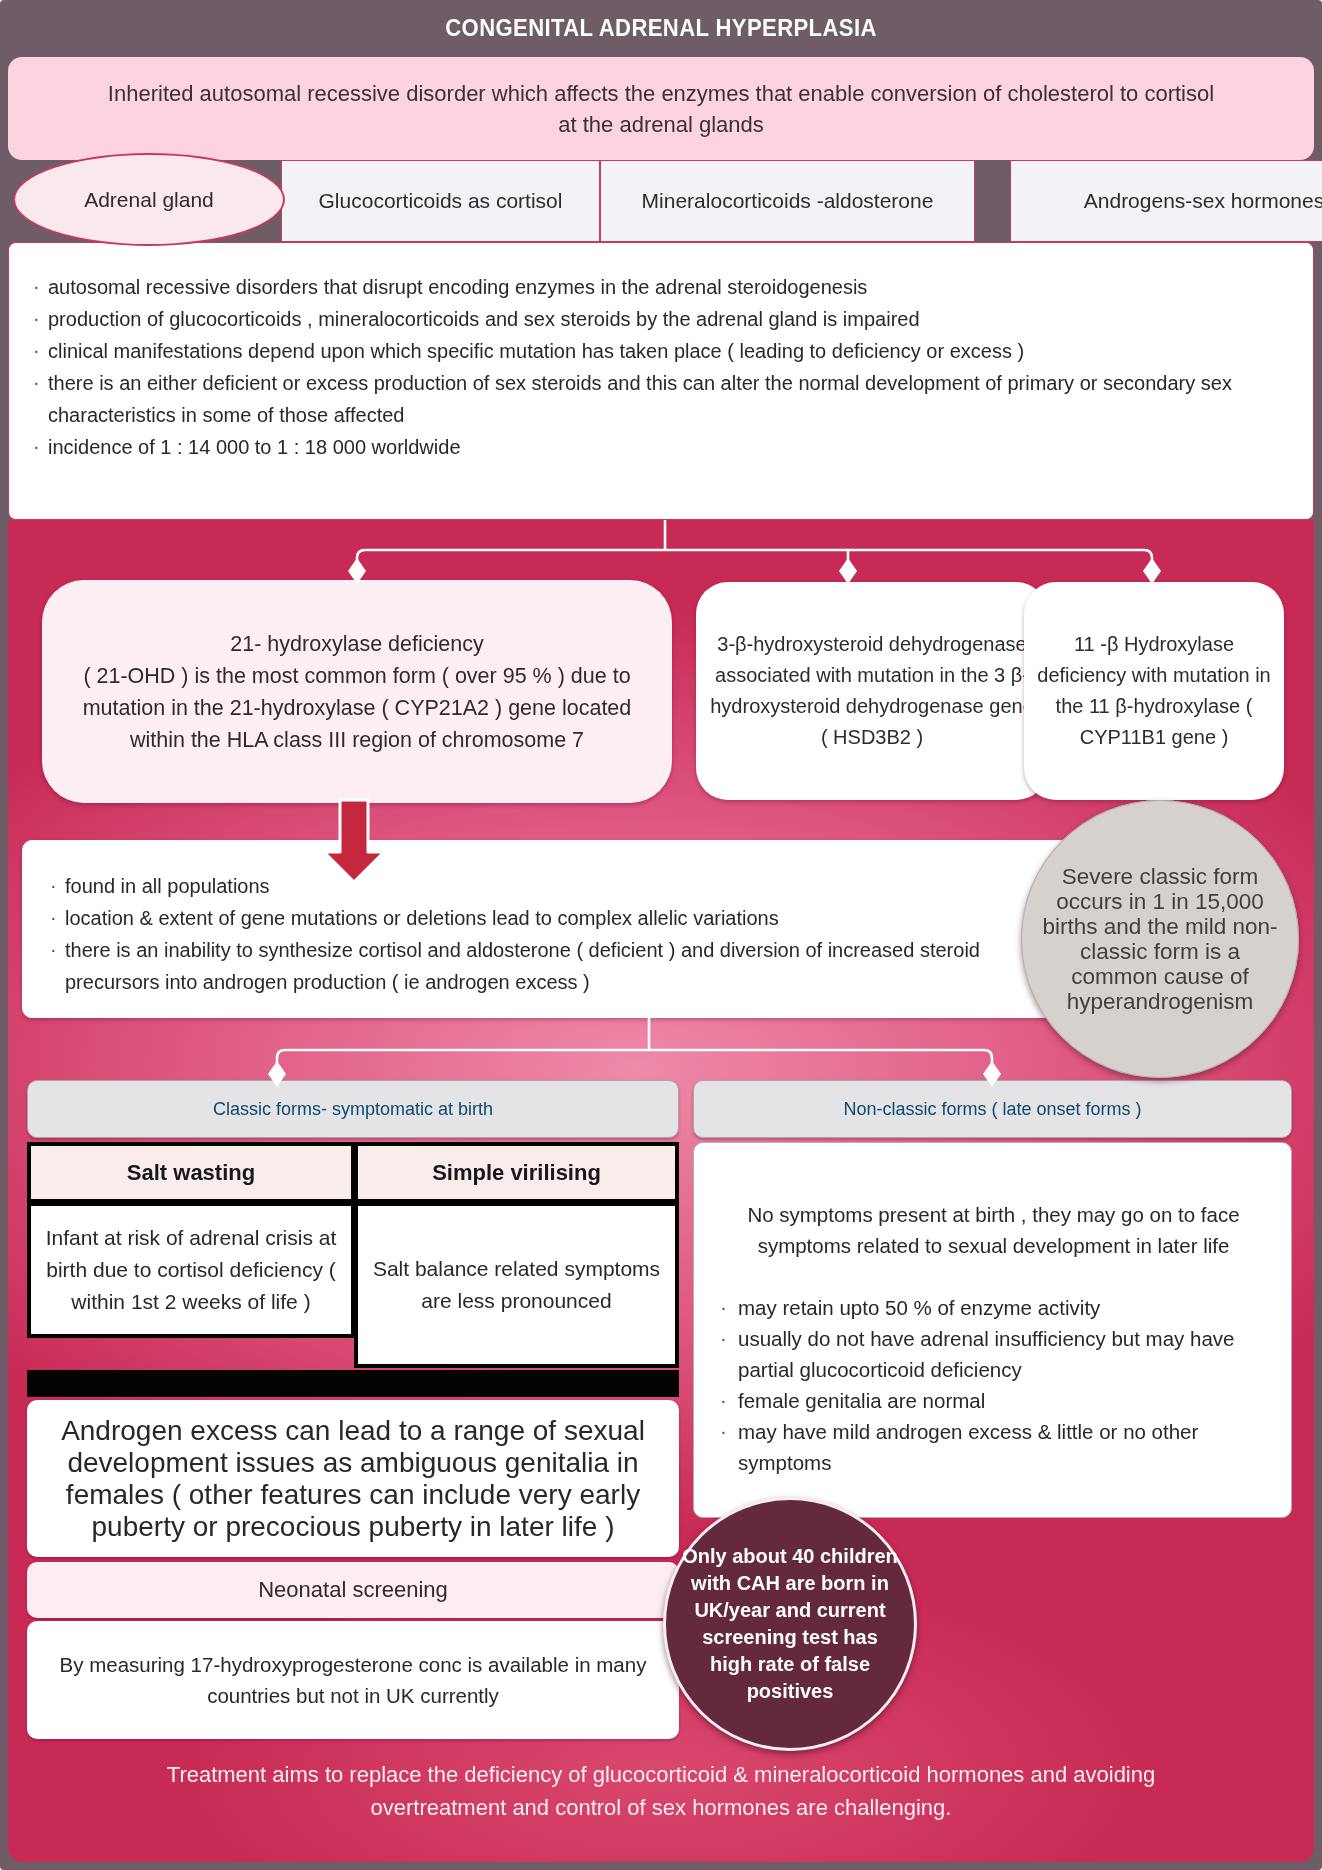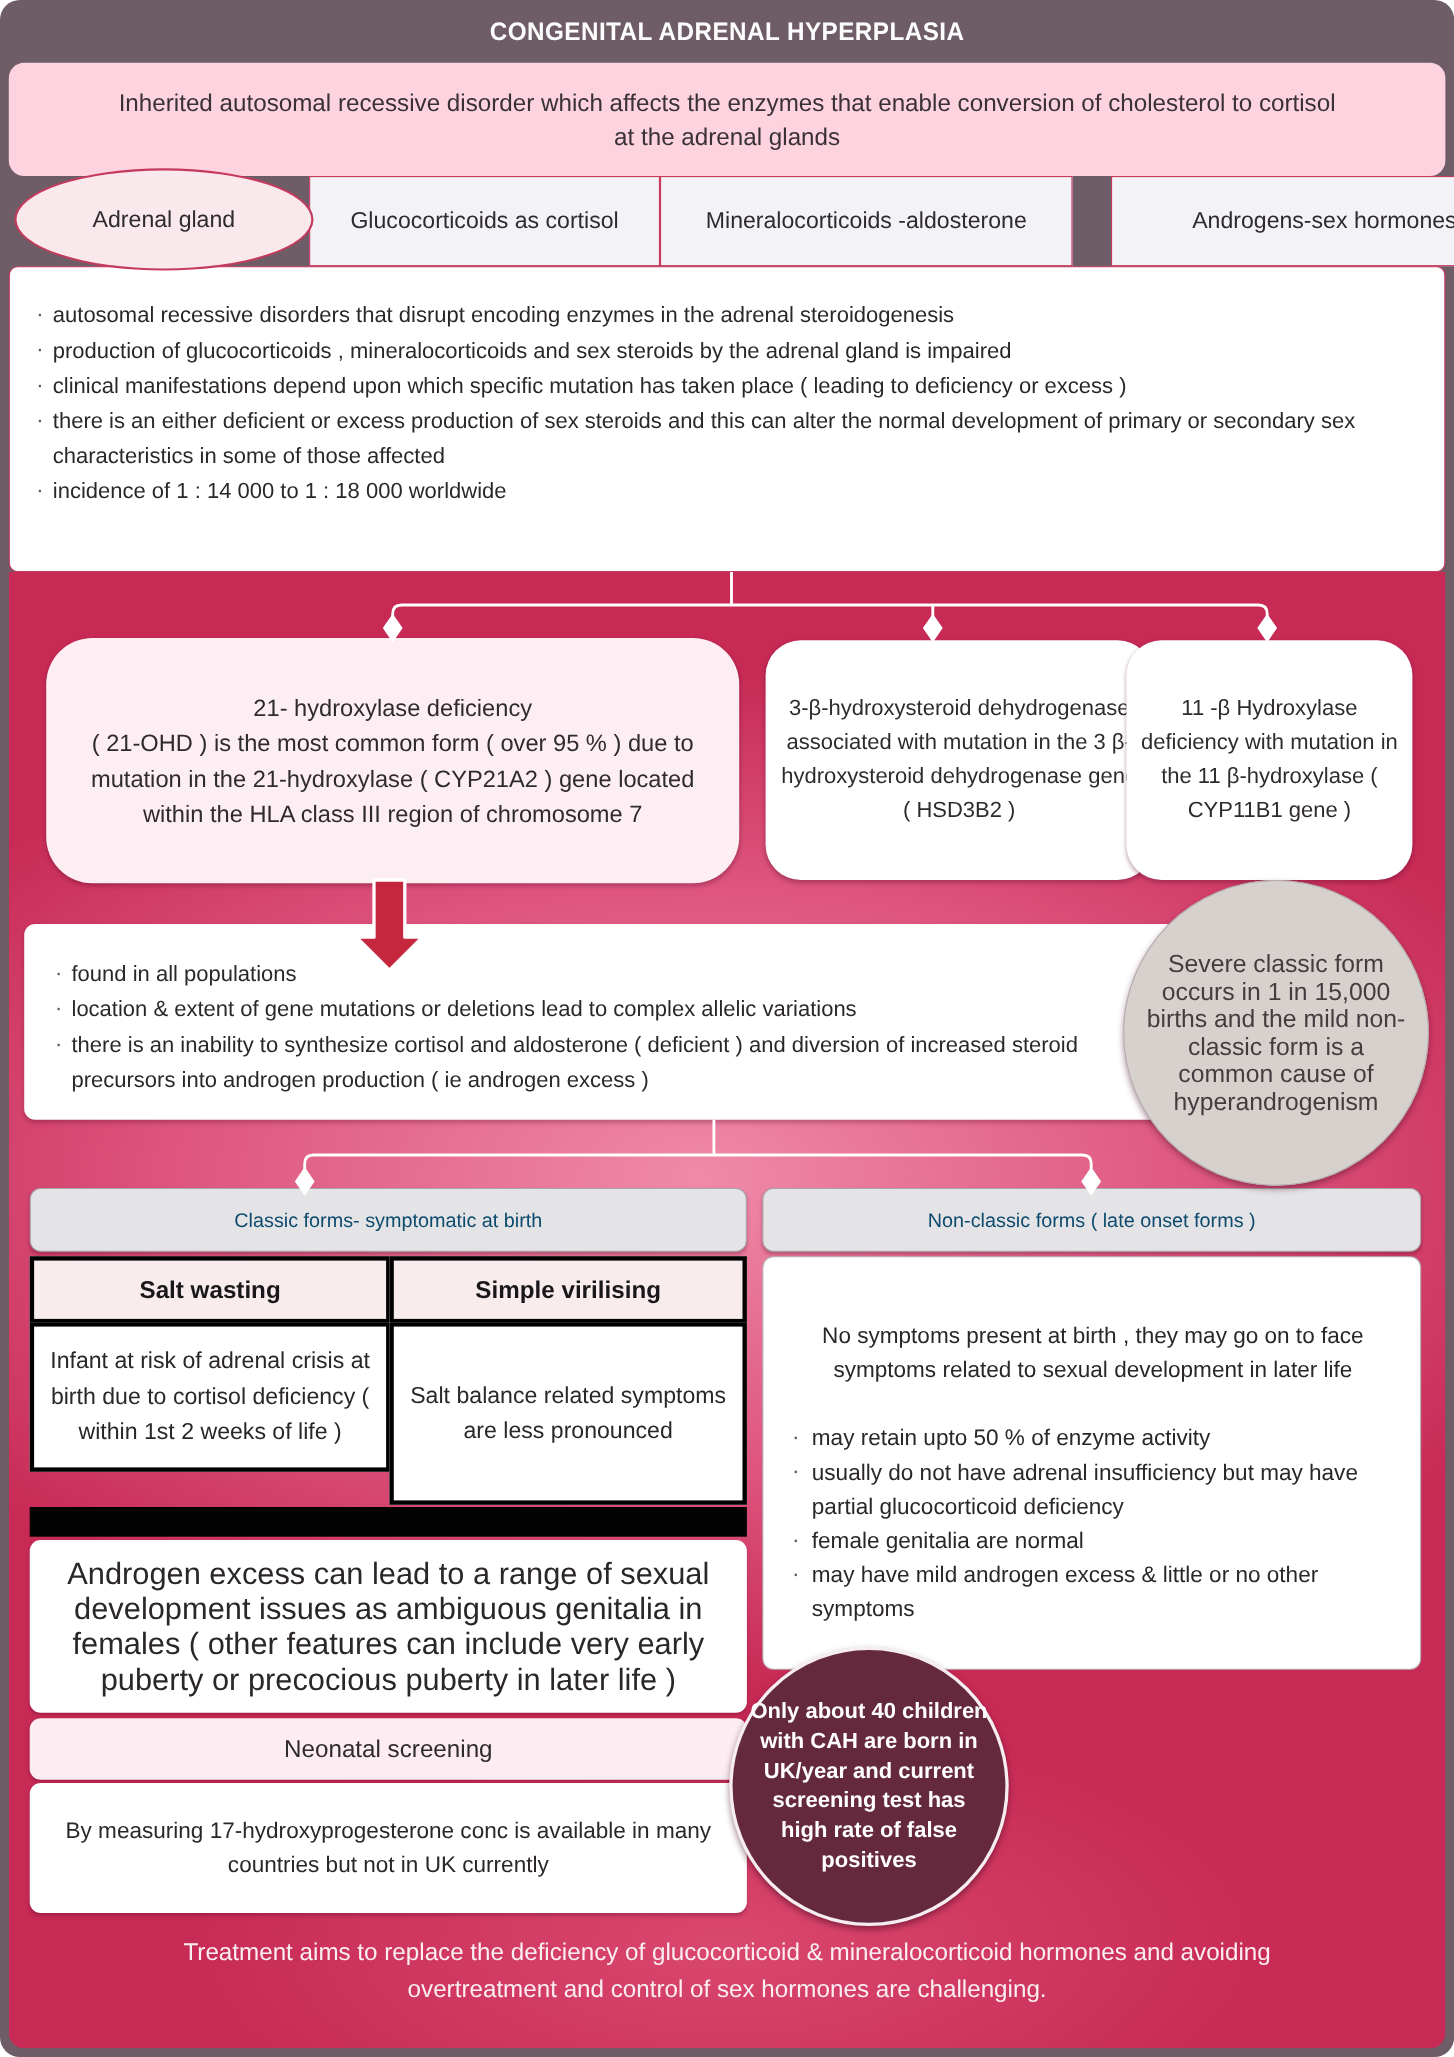--- a/index.html
+++ b/index.html
@@ -1,18 +1,18 @@
 <!DOCTYPE html>
 <html><head>
 <meta charset="utf-8">
 <style>
   html,body{margin:0;padding:0;background:#ffffff;}
   *{box-sizing:border-box;}
   body{font-family:"Liberation Sans","DejaVu Sans",sans-serif;}
-  #canvas{position:relative;width:1322px;height:1870px;background:#6e5d66;border-radius:18px;overflow:hidden;}
+  #canvas{position:relative;width:1322px;height:1870px;background:#6e5d66;border-radius:4px;overflow:hidden;}
   .abs{position:absolute;}
 
   
   #title{left:0;top:0;width:1322px;height:57px;display:flex;align-items:center;justify-content:center;
          color:#fdfcfd;font-size:23px;font-weight:700;letter-spacing:.4px;transform:scaleX(.96);}
   #subtitle{left:8px;top:57px;width:1306px;height:103px;background:#fcd3de;border-radius:14px;
             display:flex;align-items:center;justify-content:center;text-align:center;
             color:#3a3134;font-size:22px;line-height:31px;padding:0 90px;}
 
   

